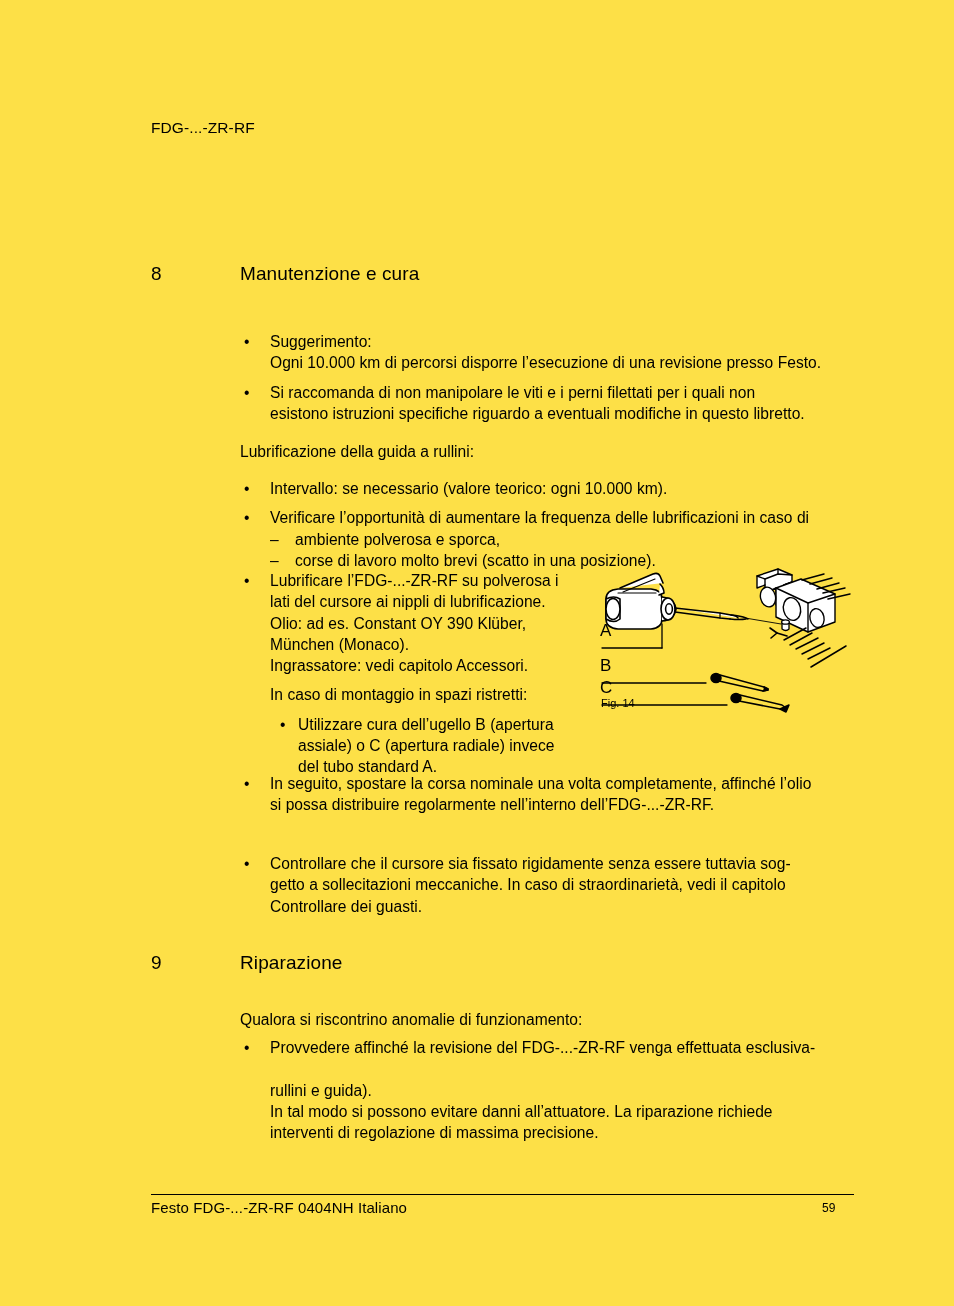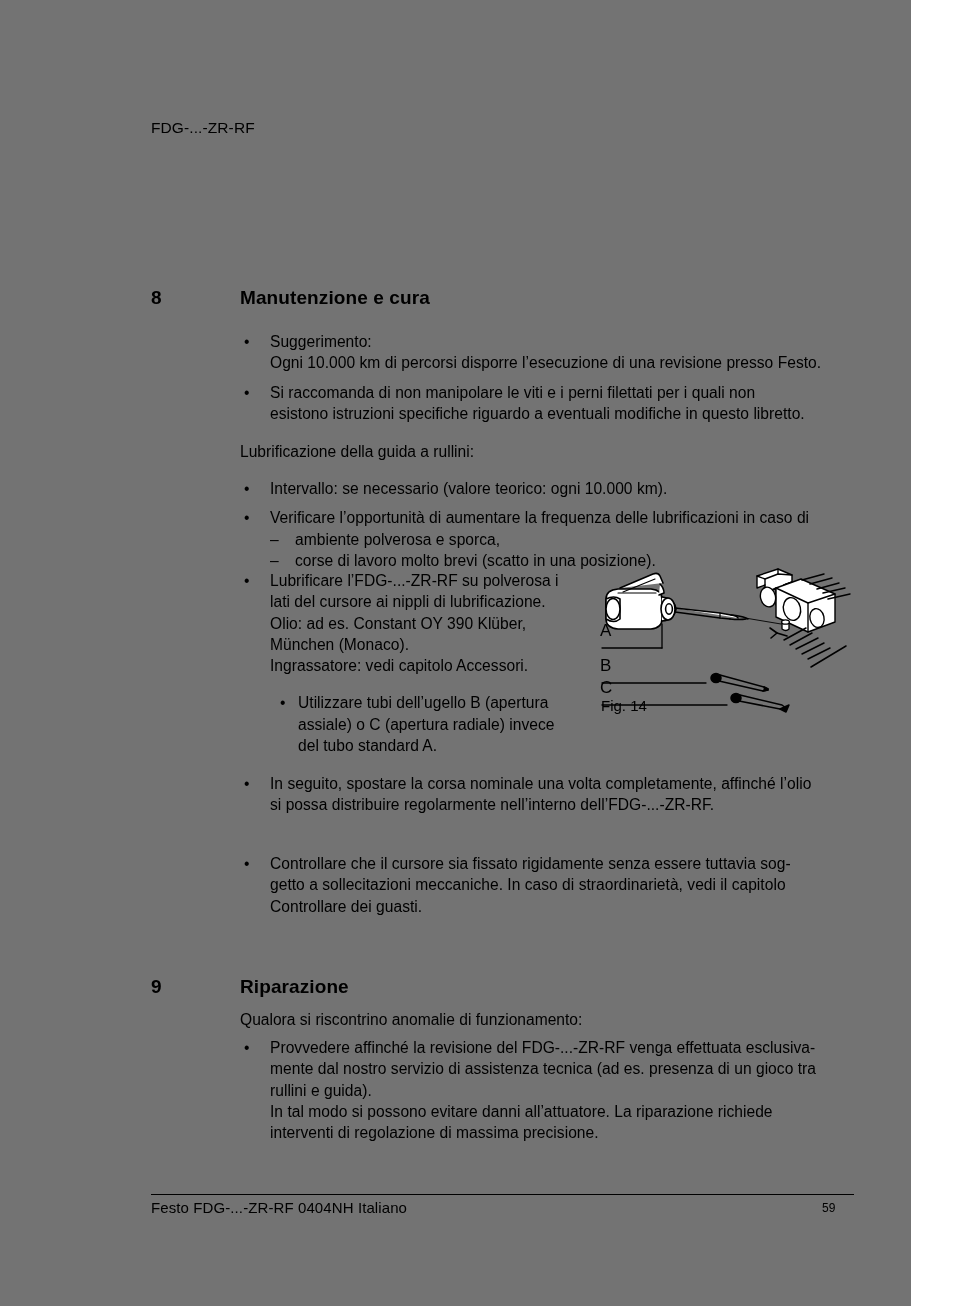--- a/index.html
+++ b/index.html
@@ -7,46 +7,44 @@
     margin: 0;
     padding: 0;
     background: #ffffff;
   }
   body {
     font-family: "Liberation Sans", sans-serif;
     color: #000000;
   }
   .page {
     position: relative;
-    width: 887px;
+    width: 954px;
     height: 1306px;
-    background: #737373;
+    background: #fde047;
     overflow: hidden;
-    padding-left: 24px;
   }
 
   
   .running-head {
     position: absolute;
     left: 151px;
     top: 119px;
     font-size: 15.5px;
     letter-spacing: 0.1px;
     color: #000;
   }
 
   
   .chapter {
     position: absolute;
     left: 151px;
     width: 720px;
-    font-weight: bold;
+    font-weight: normal;
     font-size: 19px;
     letter-spacing: 0.1px;
-    margin-top: 24px;
   }
   .chapter .num {
     display: inline-block;
     width: 89px;
   }
   .chapter .ttl {
     display: inline-block;
   }
 
   
@@ -116,21 +114,21 @@
     width: 256px;
     height: 150px;
   }
   .figure svg {
     display: block;
   }
   .fig-caption {
     position: absolute;
     left: 601px;
     top: 697px;
-    font-size: 15px;
+    font-size: 11px;
   }
 
   
   .footer-rule {
     position: absolute;
     left: 151px;
     top: 1194px;
     width: 703px;
     height: 1px;
     background: #000000;
@@ -192,23 +190,24 @@
         </div>
       </div>
     </div>
   </div>
 
   <div class="block" style="top:570px; width:332px;">
     <div class="li">
       <span class="bul">•</span>
       <span><span>Lubrificare l’FDG-...-ZR-RF su polverosa i</span><br><span>lati del cursore ai nippli di lubrificazione.</span><br><span>Olio: ad es. Constant OY 390 Klüber,</span><br><span>München (Monaco).</span><br><span>Ingrassatore: vedi capitolo Accessori.</span></span>
       <div class="gap"></div>
+      <div>In caso di montaggio in spazi ristretti:</div>
       <div class="li2">
         <span class="bul">•</span>
-        <span><span>Utilizzare tubi dell’ugello B (apertura</span><br><span>assiale) o C (apertura radiale) invece</span><br><span>del tubo standard A.</span></span>
+        <span><span>Utilizzare cura dell’ugello B (apertura</span><br><span>assiale) o C (apertura radiale) invece</span><br><span>del tubo standard A.</span></span>
       </div>
     </div>
   </div>
 
   <div class="figure">
     <svg width="256" height="150" viewBox="0 0 256 150" xmlns="http://www.w3.org/2000/svg">
       <g fill="none" stroke="#000" stroke-width="1.6" stroke-linecap="round" stroke-linejoin="round">
 
         <path d="M10,33 L10,53 Q10,62 22,63 L55,63 Q66,62 66,53 L66,33 Q66,24 55,23 L22,23 Q10,24 10,33 Z" fill="#fff"></path>
 
@@ -318,21 +317,21 @@
 
   <div class="chapter" style="top:952px;">
     <span class="num">9</span><span class="ttl">Riparazione</span>
   </div>
 
   <div class="plain" style="top:1009px;">Qualora si riscontrino anomalie di funzionamento:</div>
 
   <div class="block" style="top:1037px; width:620px;">
     <div class="li">
       <span class="bul">•</span>
-      <span><span>Provvedere affinché la revisione del FDG-...-ZR-RF venga effettuata esclusiva-</span><br><span>mente dal nostro servizio di assistenza tecnica (ad es. presenza di un gioco tra</span><br><span>rullini e guida).</span><br><span>In tal modo si possono evitare danni all’attuatore. La riparazione richiede</span><br><span>interventi di regolazione di massima precisione.</span></span>
+      <span><span>Provvedere affinché la revisione del FDG-...-ZR-RF venga effettuata esclusiva-</span><br><br><span>rullini e guida).</span><br><span>In tal modo si possono evitare danni all’attuatore. La riparazione richiede</span><br><span>interventi di regolazione di massima precisione.</span></span>
     </div>
   </div>
 
   <div class="footer-rule"></div>
   <div class="footer-left">Festo FDG-...-ZR-RF 0404NH Italiano</div>
   <div class="footer-right">59</div>
 
 </div>
 
 </body></html>

